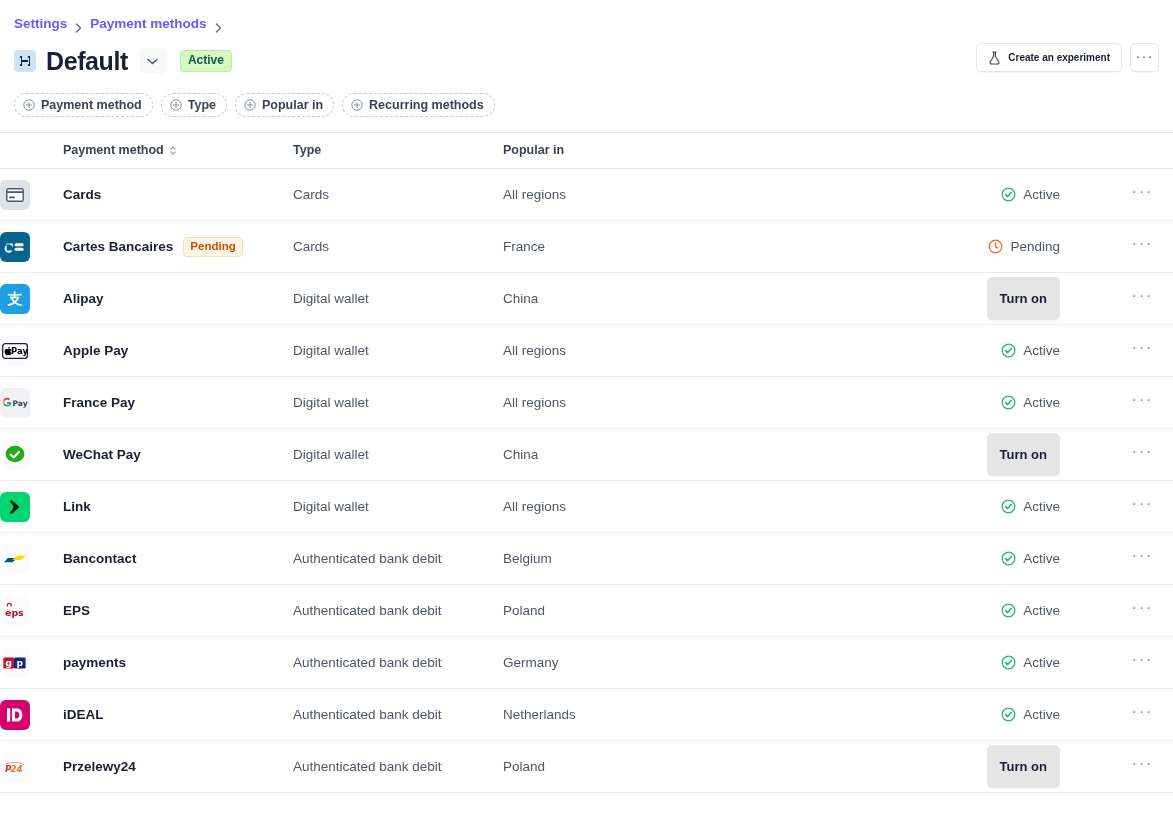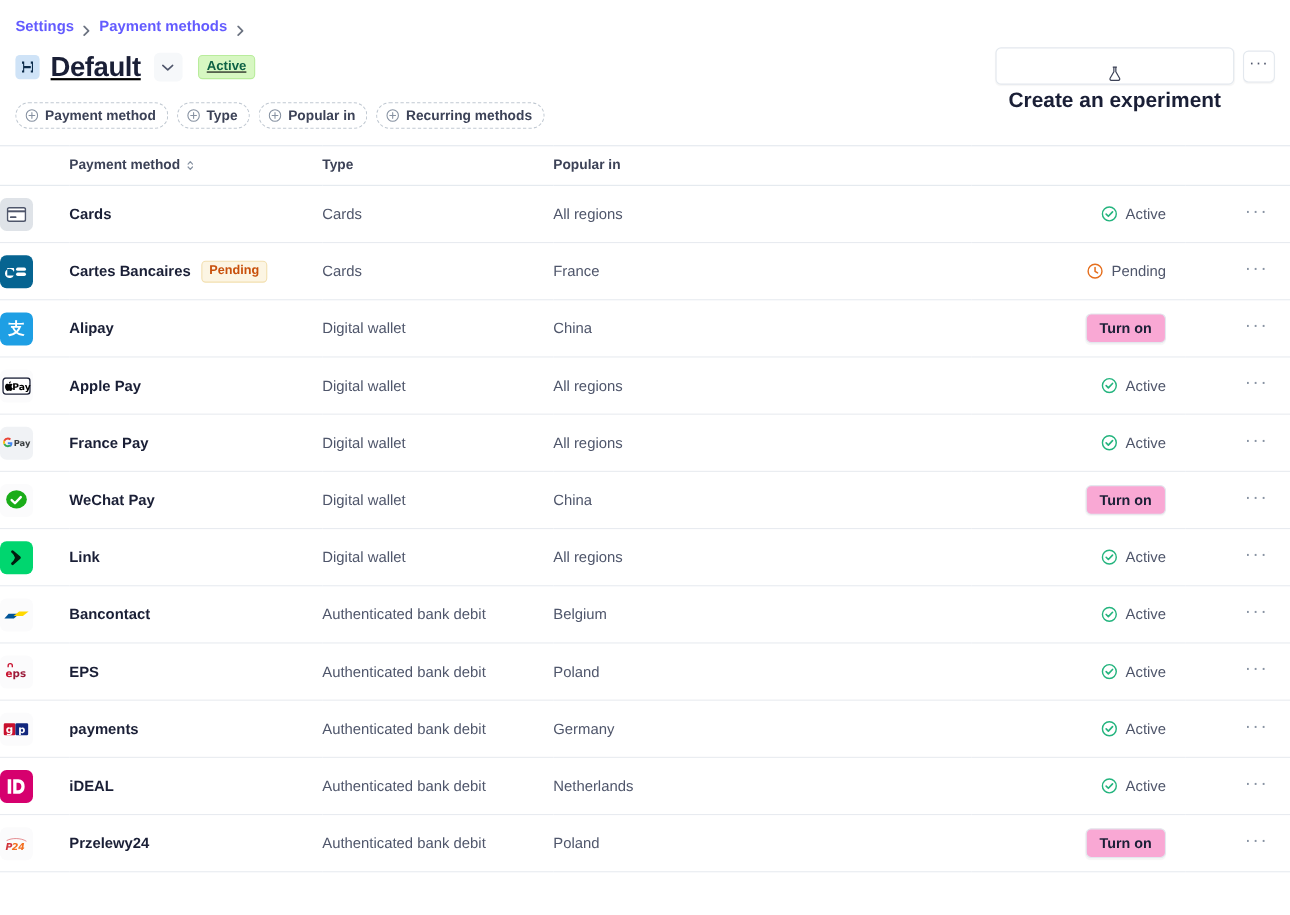--- a/index.html
+++ b/index.html
@@ -27,21 +27,20 @@
   .crumb-link { color: #635bff; text-decoration: none; white-space: nowrap; cursor: pointer; }
   .crumb-sep { color: #6b7280; font-size: 12px; font-weight: 600; display: flex; align-items: center; }
   .crumb-sep svg { display: block; }
 
   
   .title-row {
     display: flex;
     align-items: center;
     padding: 13px 0 0 14px;
     gap: 10px;
-    text-decoration: underline;
   }
   .brand-mark {
     width: 22px; height: 22px;
     background: #cfe3f7;
     border-radius: 4px;
     display: flex; align-items: center; justify-content: center;
     flex: 0 0 auto;
   }
   .page-title {
     font-size: 25px;
@@ -74,31 +73,30 @@
     position: absolute;
     top: 43px;
     right: 14px;
     display: flex;
     align-items: center;
     gap: 8px;
   }
   .btn-secondary {
     display: flex; align-items: center; gap: 7px;
     height: 29px;
-    padding: 16px 11px;
+    padding: 0 11px;
     background: #ffffff;
     border: 1px solid #e3e8ee;
     border-radius: 5px;
     box-shadow: 0 1px 1px rgba(0,0,0,0.04);
-    font-size: 19px;
+    font-size: 10px;
     font-weight: 700;
     color: #1a1f36;
     cursor: pointer;
     white-space: nowrap;
-    flex-direction: column;
   }
   .btn-icon-only {
     width: 29px; height: 29px;
     background: #ffffff;
     border: 1px solid #e3e8ee;
     border-radius: 5px;
     box-shadow: 0 1px 1px rgba(0,0,0,0.04);
     display: flex; align-items: center; justify-content: center;
     cursor: pointer;
     color: #4f566b;
@@ -182,23 +180,23 @@
     border: 1px solid #f2dfb0;
     border-radius: 4px;
     font-size: 11.5px;
     font-weight: 600;
     padding: 1px 6px 2px;
     line-height: 15px;
   }
   .status-cell { display: flex; align-items: center; justify-content: flex-end; padding-right: 18px; }
   .status-inline { display: inline-flex; align-items: center; gap: 7px; font-size: 13.5px; color: #4f566b; white-space: nowrap; }
   .btn-turnon {
-    height: 27px;
+    height: 43px;
     padding: 0 12px;
-    background: #f9a8d4;
+    background: #e5e5e5;
     border: 1px solid #e3e8ee;
     border-radius: 5px;
     box-shadow: 0 1px 1px rgba(0,0,0,0.04);
     font-size: 13px;
     font-weight: 700;
     color: #1a1f36;
     cursor: pointer;
     white-space: nowrap;
   }
   .row-menu {

